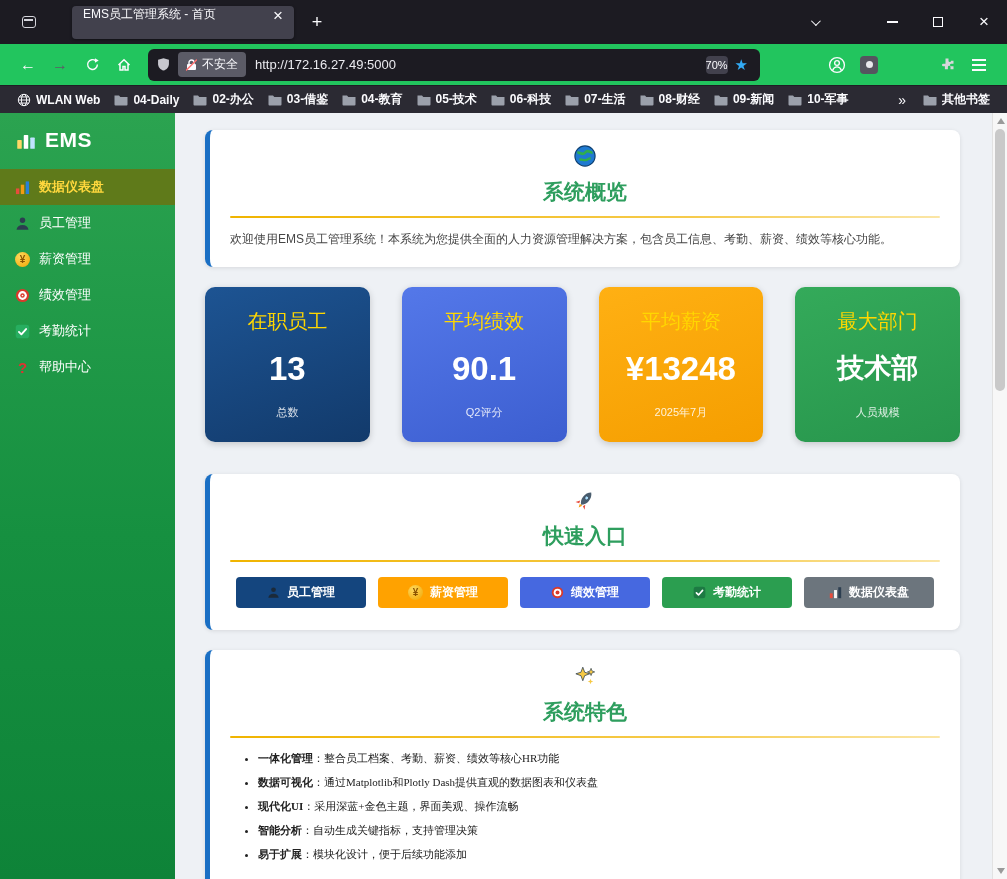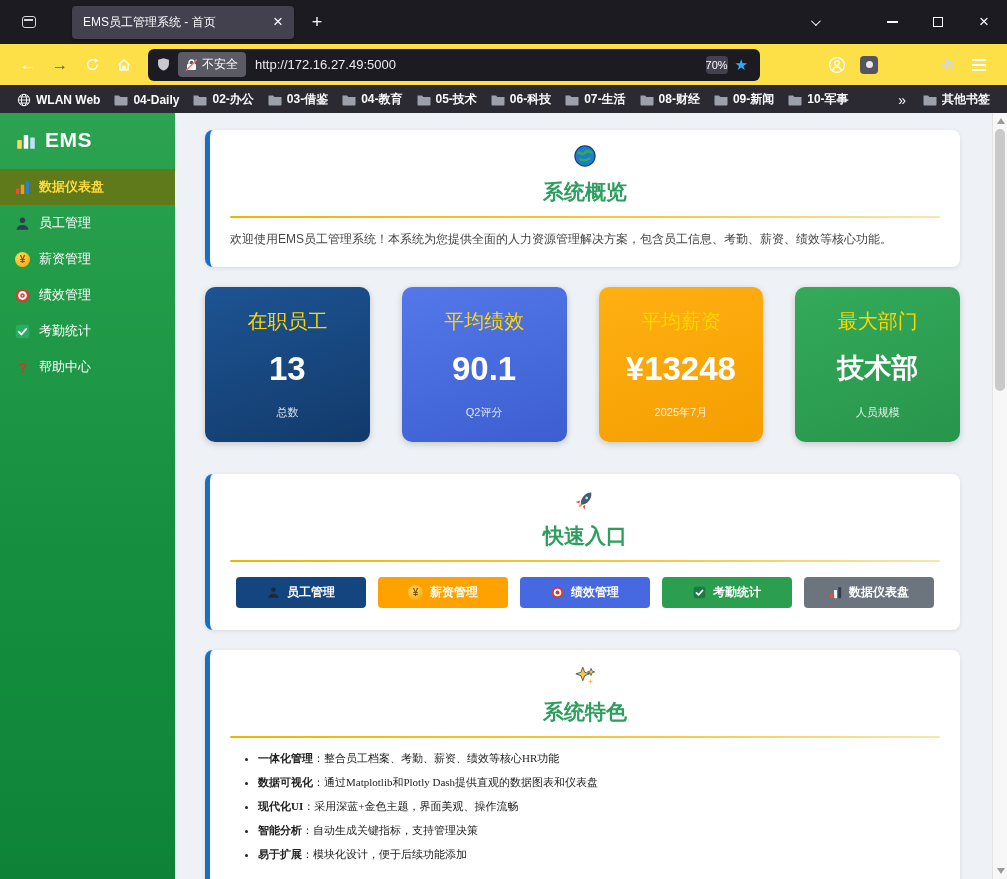--- a/index.html
+++ b/index.html
@@ -5,34 +5,34 @@
   * { margin:0; padding:0; box-sizing:border-box; }
   html,body { width:1007px; height:879px; overflow:hidden; }
   body { font-family:"Liberation Sans","DejaVu Sans",sans-serif; background:#1c1b22; }
   .window { width:1007px; height:879px; display:flex; flex-direction:column; }
 
   
   .tabbar { height:44px; background:#1c1b22; display:flex; align-items:center; padding:0 0 0 14px; flex-shrink:0; }
   .ffview { width:30px; height:30px; border-radius:4px; display:flex; align-items:center; justify-content:center; }
   .ffview-glyph { width:14px; height:12px; border:1.5px solid #d5d5dc; border-radius:3px; position:relative; }
   .ffview-glyph::before { content:""; position:absolute; left:1px; top:2px; width:9px; height:1.5px; background:#d5d5dc; }
-  .tab { width:222px; height:33px; margin-left:28px; background:#42414d; border-radius:4px; display:flex; align-items:center; padding:0 6px 0 11px; box-shadow:0 1px 3px rgba(0,0,0,.4); }
+  .tab { width:222px; height:33px; margin-left:28px; background:#42414d; border-radius:4px; display:flex; align-items:flex-start; padding:0 6px 0 11px; box-shadow:0 1px 3px rgba(0,0,0,.4); }
   .tab-title { flex:1; color:#fbfbfe; font-size:12px; white-space:nowrap; overflow:hidden; }
   .tab-close { width:20px; height:20px; border-radius:3px; color:#fbfbfe; font-size:13px; display:flex; align-items:center; justify-content:center; }
   .newtab { width:30px; height:30px; margin-left:8px; border-radius:4px; color:#fbfbfe; font-size:18px; display:flex; align-items:center; justify-content:center; }
   .tabbar-right { margin-left:auto; display:flex; align-items:center; height:100%; }
   .list-tabs { width:30px; height:30px; display:flex; align-items:center; justify-content:center; margin-right:40px; }
   .chev-down { width:7px; height:7px; border-right:1.6px solid #fbfbfe; border-bottom:1.6px solid #fbfbfe; transform:rotate(45deg) translateY(-2px); }
   .win-btn { width:46px; height:44px; display:flex; align-items:center; justify-content:center; color:#fbfbfe; }
   .min-glyph { width:11px; height:1.5px; background:#fbfbfe; display:block; }
   .max-glyph { width:10px; height:10px; border:1.5px solid #fbfbfe; display:block; }
   .g-close::before { content:"×"; font-size:17px; }
 
   
-  .toolbar { height:41px; background:#fde047; display:flex; align-items:center; padding:0 12px; flex-shrink:0; }
+  .toolbar { height:41px; background:#22c55e; display:flex; align-items:center; padding:0 12px; flex-shrink:0; }
   .nav-btn { width:32px; height:32px; border-radius:4px; display:flex; align-items:center; justify-content:center; color:#fbfbfe; font-size:16px; flex-shrink:0; }
   .nav-btn.disabled { color:#5c5b66; }
   .g-back::before { content:"←"; }
   .g-fwd::before { content:"→"; }
   .urlbar { flex:1; max-width:612px; height:32px; margin:0 8px; background:#1c1b22; border-radius:6px; display:flex; align-items:center; padding:0 8px; }
   .shield { display:flex; margin-right:7px; }
   .sec-chip { display:flex; align-items:center; gap:5px; background:#5b5b66; border-radius:4px; padding:4px 8px; }
   .sec-label { color:#fbfbfe; font-size:12px; white-space:nowrap; }
   .url-text { color:#eaeaef; font-size:13px; margin-left:9px; flex:1; white-space:nowrap; overflow:hidden; }
   .zoom-chip { background:#42414d; color:#fbfbfe; font-size:11px; padding:3px 0; border-radius:4px; margin-right:7px; white-space:nowrap; }

